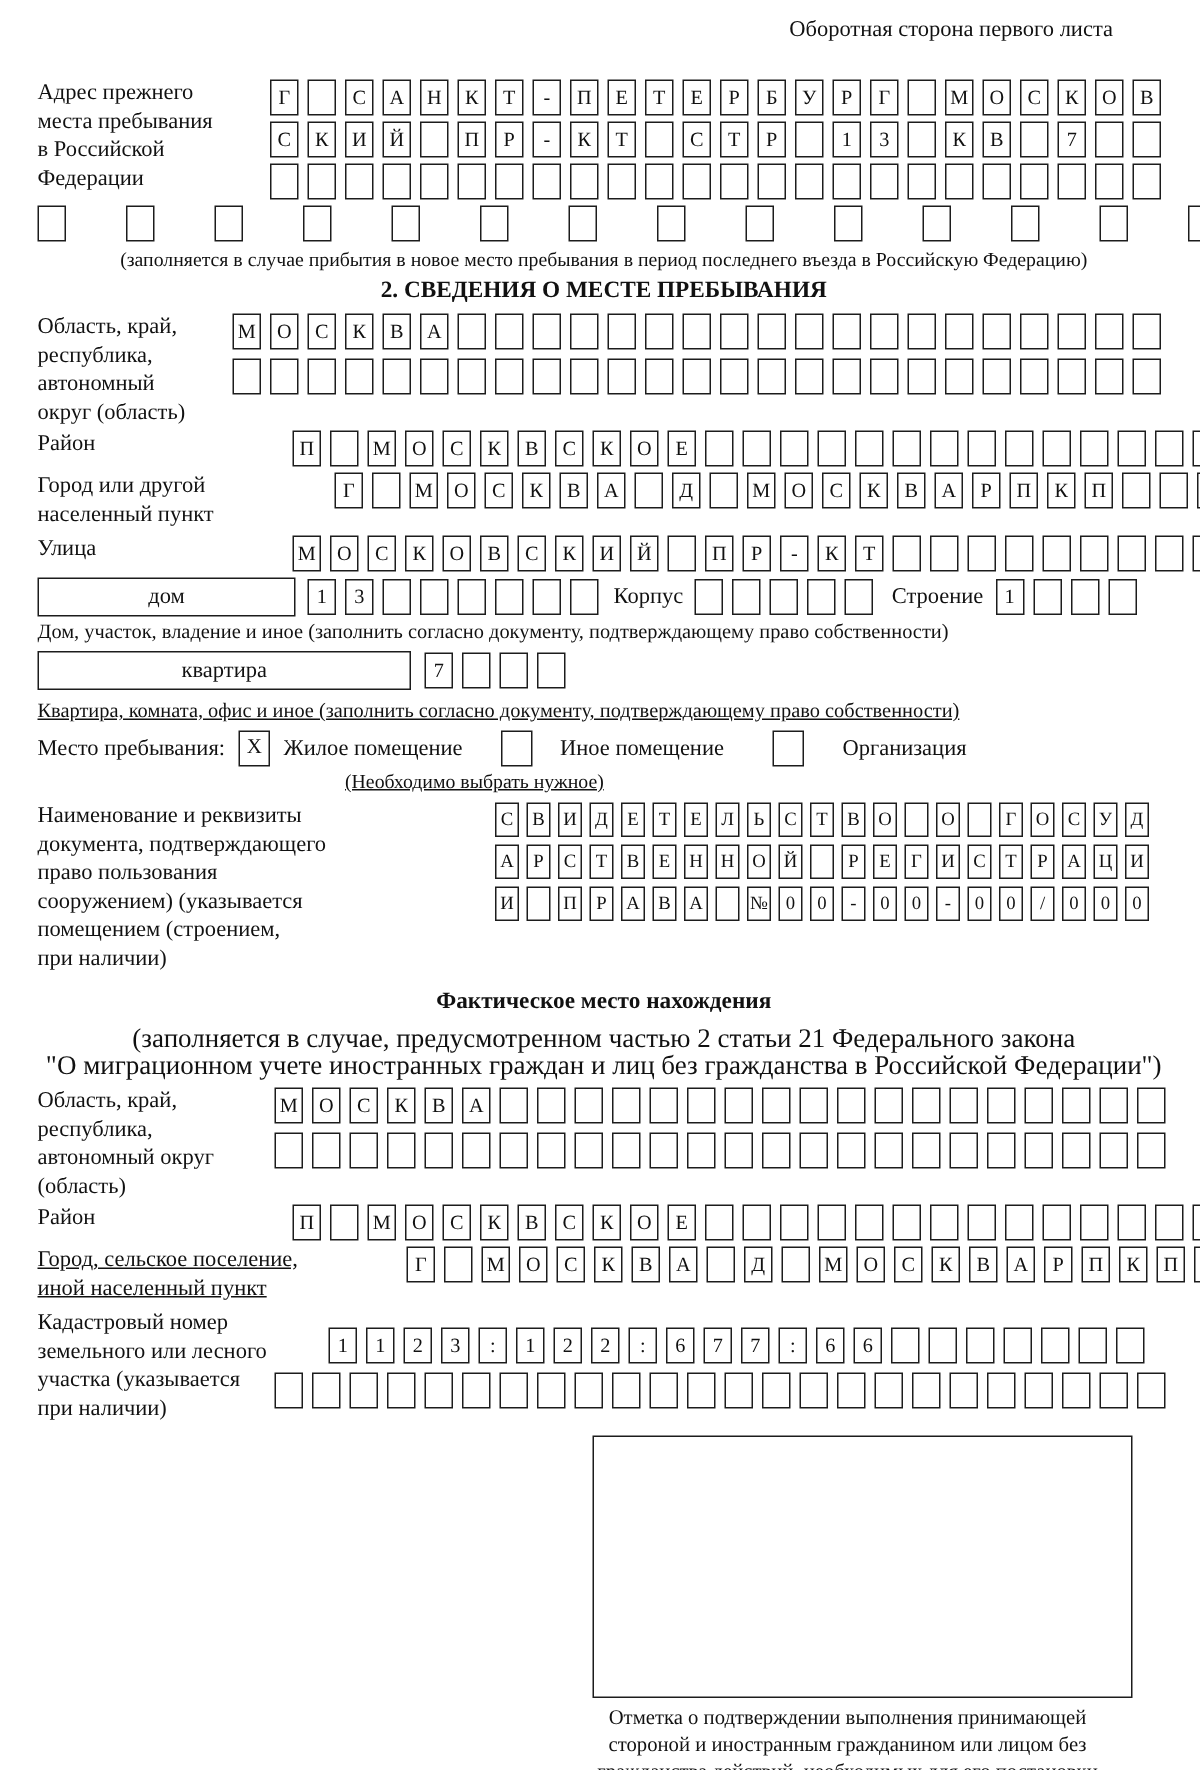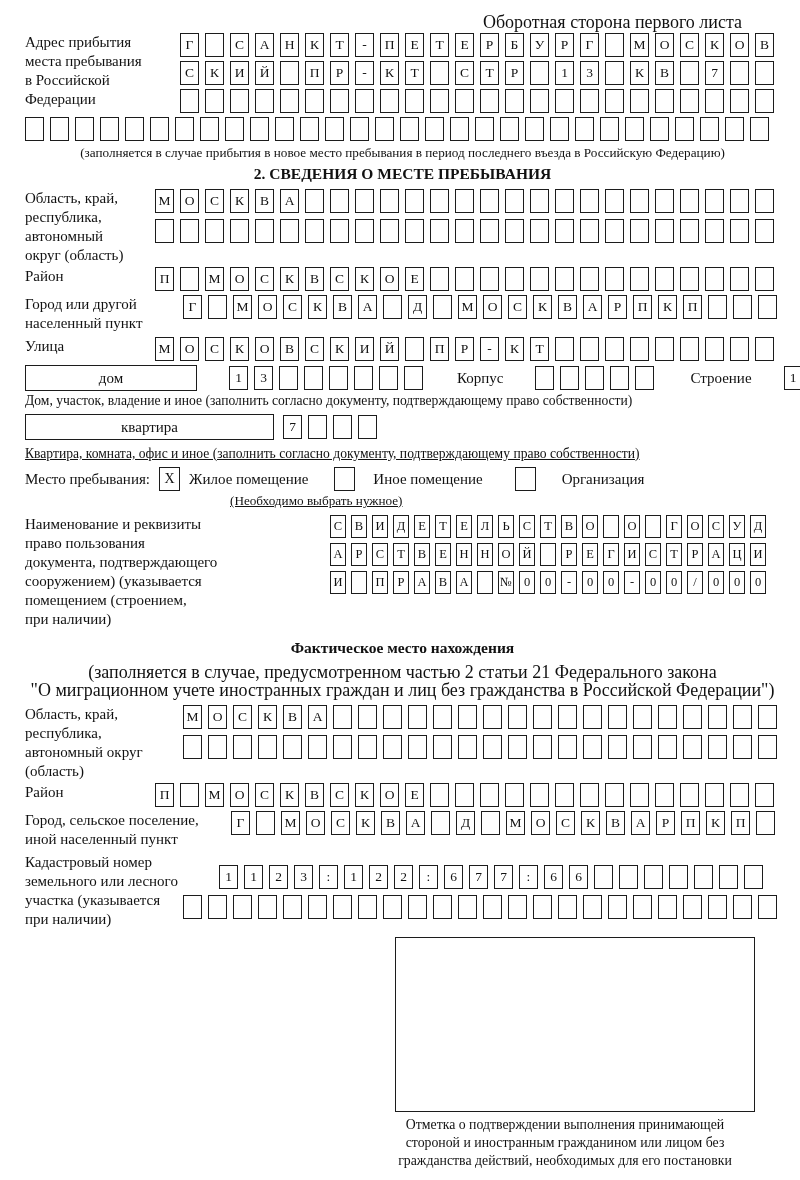--- a/index.html
+++ b/index.html
@@ -1,31 +1,31 @@
 <!DOCTYPE html>
 <html><head>
 <meta charset="utf-8">
 <style>
   html,body{margin:0;padding:0;}
   body{
     width:800px;height:1180px;overflow:hidden;background:#fff;color:#111;
     font-family:"Liberation Serif","DejaVu Serif",serif;
   }
   .page{padding:12px 20px 0 25px;box-sizing:border-box;width:800px;}
-  .hdr{ text-align:right;font-size:18px;padding-right:38px;}
+  .hdr{ text-align:right;font-size:15px;padding-right:38px;margin-bottom:24px;}
   .lbl{font-size:15px;line-height:19px;flex:0 0 auto;}
   .cells{display:flex;column-gap:6px;flex:0 0 auto;}
   .cell{
     box-sizing:border-box;flex:0 0 auto;width:19px;height:24px;
     border:1.6px solid #1c1c1c;display:flex;align-items:center;justify-content:center;
     font-size:13.5px;background:#fff;
   }
   .cells.sm{column-gap:5px;}
   .cells.sm .cell{width:16px;height:23px;font-size:12.5px;}
-  .rowgap{margin-bottom:4px;}
+  .rowgap{margin-bottom:4px;gap:40px;}
   .flexrow{display:flex;align-items:flex-start;}
   .rows-stack{display:flex;flex-direction:column;row-gap:6px;}
   .note{font-size:13.2px;text-align:center;margin:3px 0 2px 0;}
   .sec-title{font-size:15.5px;font-weight:bold;text-align:center;margin:4px 0 6px 0;}
   .caption{font-size:13.6px;margin:2px 0 5px 0;}
   .named-box{
     box-sizing:border-box;height:26px;border:1.6px solid #1c1c1c;
     display:flex;align-items:center;justify-content:center;font-size:15px;flex:0 0 auto;
   }
   .checkbox{
@@ -42,21 +42,21 @@
 </style>
 </head>
 <body>
 
 <div class="page">
 
   <div class="hdr">Оборотная сторона первого листа</div>
 
   <div class="flexrow">
     <div class="lbl" style="width:155px;">
-      <div>Адрес прибытия</div>
+      <div>Адрес прежнего</div>
       <div>места пребывания</div>
       <div>в Российской</div>
       <div>Федерации</div>
     </div>
     <div class="rows-stack" style="row-gap:4px;">
       <div class="cells">
           <span class="cell">Г</span>
           <span class="cell"></span>
           <span class="cell">С</span>
           <span class="cell">А</span>
@@ -324,21 +324,21 @@
         <span class="cell"></span>
         <span class="cell"></span>
         <span class="cell"></span>
         <span class="cell"></span>
         <span class="cell"></span>
         <span class="cell"></span>
         <span class="cell"></span>
       </div>
   </div>
 
-  <div class="flexrow" style="align-items:center;margin-top:2px;gap:24px;">
+  <div class="flexrow" style="align-items:center;margin-top:2px;">
     <div class="named-box" style="width:172px;">дом</div>
     <div class="cells" style="margin-left:8px;">
         <span class="cell">1</span>
         <span class="cell">3</span>
         <span class="cell"></span>
         <span class="cell"></span>
         <span class="cell"></span>
         <span class="cell"></span>
         <span class="cell"></span>
         <span class="cell"></span>
@@ -379,22 +379,22 @@
     <span class="checkbox" style="margin-left:26px;"></span>
     <span style="margin-left:18px;">Иное помещение</span>
     <span class="checkbox" style="margin-left:32px;"></span>
     <span style="margin-left:26px;">Организация</span>
   </div>
   <div class="note" style="text-align:left;margin:2px 0 6px 205px;text-decoration:underline;">(Необходимо выбрать нужное)</div>
 
   <div class="flexrow">
     <div class="lbl" style="width:305px;">
       <div>Наименование и реквизиты</div>
+      <div>документа, подтверждающего</div>
       <div>право пользования</div>
-      <div>документа, подтверждающего</div>
       <div>сооружением) (указывается</div>
       <div>помещением (строением,</div>
       <div>при наличии)</div>
     </div>
     <div class="rows-stack" style="row-gap:5px;">
       <div class="cells sm">
           <span class="cell">С</span>
           <span class="cell">В</span>
           <span class="cell">И</span>
           <span class="cell">Д</span>
@@ -557,21 +557,21 @@
         <span class="cell"></span>
         <span class="cell"></span>
         <span class="cell"></span>
         <span class="cell"></span>
         <span class="cell"></span>
         <span class="cell"></span>
       </div>
   </div>
 
   <div class="flexrow rowgap">
-    <div class="lbl" style="width:206px;">
+    <div class="lbl" style="width:206px;text-decoration:underline;">
       <div>Город, сельское поселение,</div>
       <div>иной населенный пункт</div>
     </div>
     <div class="cells">
         <span class="cell">Г</span>
         <span class="cell"></span>
         <span class="cell">М</span>
         <span class="cell">О</span>
         <span class="cell">С</span>
         <span class="cell">К</span>

